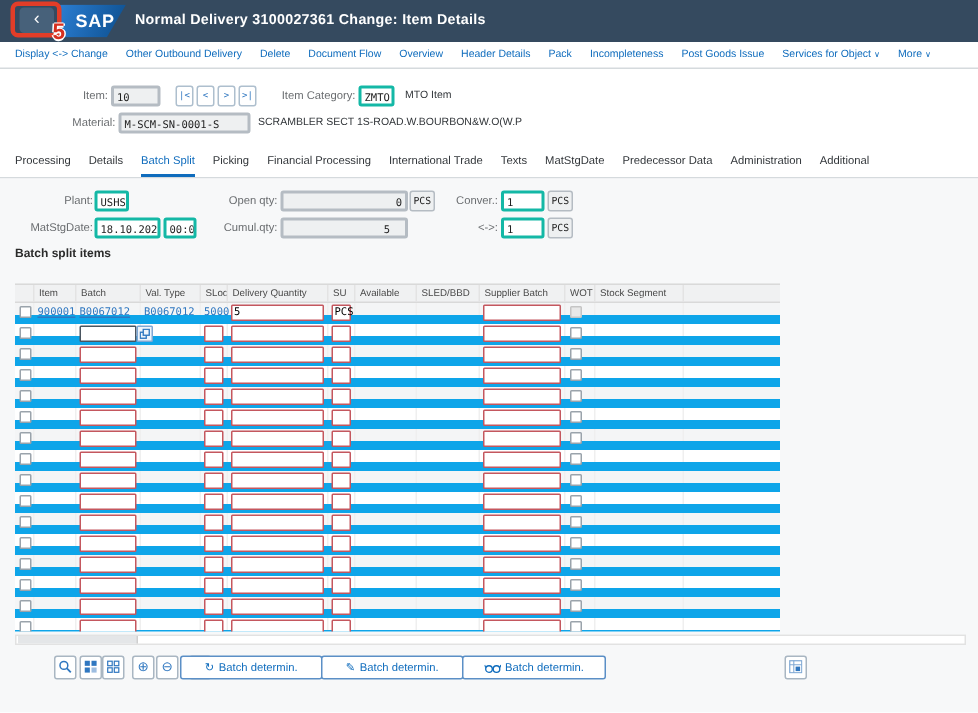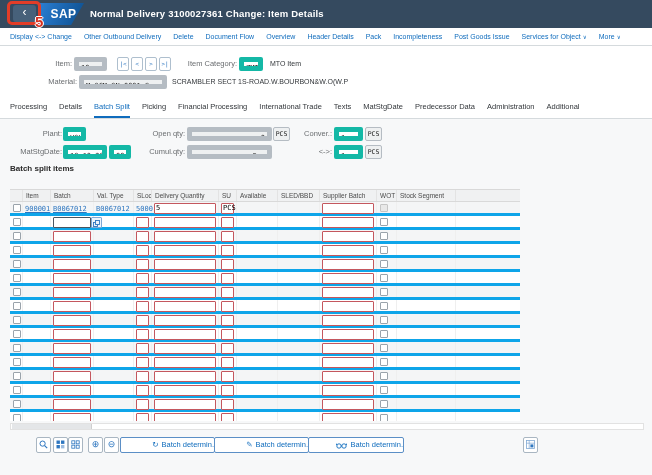--- a/index.html
+++ b/index.html
@@ -25,21 +25,21 @@
   
   .menubar { position:absolute; left:0; top:28px; width:652px; height:18px; background:#fff;
              border-bottom:1px solid #d5dadd; display:flex; align-items:center; padding-left:10px; gap:12px; }
   .menu-item { color:#0f6cbd; font-size:7px; white-space:nowrap; cursor:pointer; }
   .menu-item .chev { font-size:5.5px; margin-left:2px; }
 
   
   .lbl { position:absolute; color:#6a6d70; font-size:7.5px; height:14px; line-height:14px;
          text-align:right; white-space:nowrap; }
   .txt { position:absolute; color:#32363a; font-size:7px; height:14px; line-height:14px; white-space:nowrap; }
-  .inp { position:absolute; height:14px; line-height:12px; border:5px solid #14b8a6; border-radius:2px;
+  .inp { position:absolute; height:14px; line-height:12px; border:2px solid #14b8a6; border-radius:2px;
          background:#fff; font-family:"DejaVu Sans Mono",monospace; font-size:7px; color:#222;
          padding:0 2px; white-space:nowrap; overflow:hidden; }
   .inp.gray { background:#eef0f1; border-color:#b5bcc3; }
   .inp.right { text-align:right; }
   .unit { position:absolute; height:14px; border:1px solid #b5bcc3; background:#eef0f1; border-radius:2px;
           font-family:"DejaVu Sans Mono",monospace; font-size:6.5px; line-height:12px; text-align:center; color:#222; }
   .navbtn { position:absolute; top:57px; width:12px; height:14px; border:1px solid #aebfce; border-radius:2px;
             background:#fff; color:#2f77c0; font-size:6px; text-align:center; line-height:12px;
             font-family:"DejaVu Sans Mono",monospace; cursor:pointer; }
 
@@ -52,21 +52,21 @@
   .panel { position:absolute; left:0; top:119px; width:652px; height:356px; background:#f7f8f9; }
 
   .sect-title { position:absolute; left:10px; top:164px; font-size:8px; font-weight:bold; color:#2b2b2b; }
 
   
   .btable { position:absolute; left:10px; top:189px; width:510px; }
   .thead { display:flex; height:13px; background:#f0f1f2; border-top:1px solid #d9d9d9; border-bottom:1px solid #d9d9d9; }
   .th { flex:none; font-size:6.5px; color:#4a4a4a; line-height:11px; padding-left:3px;
         border-right:1px solid #e3e3e3; white-space:nowrap; overflow:hidden; }
   .tbody { height:219px; overflow:hidden; background:#fff; }
-  .tr { display:flex; height:14px; border-bottom:3px solid #0ea5e9; background:#fff; }
+  .tr { display:flex; height:14px; border-bottom:6px solid #0ea5e9; background:#fff; }
   .tr.alt { background:#f4f5f6; }
   .td { flex:none; position:relative; border-right:1px solid #efefef; padding:0 2px; font-size:7px;
         line-height:13px; white-space:nowrap; overflow:visible; }
   .w-sel{width:13px}.w-item{width:28px}.w-batch{width:43px}.w-valtype{width:40px}.w-sloc{width:18px}
   .w-qty{width:67px}.w-su{width:18px}.w-avail{width:41px}.w-sled{width:42px}.w-sup{width:57px}
   .w-wot{width:20px}.w-stock{width:59px}.w-fill{width:64px;border-right:none}
   .link { color:#2f77c0; text-decoration:underline; font-family:"DejaVu Sans Mono",monospace; font-size:7px; cursor:pointer; }
   .bluetxt { color:#2f77c0; font-family:"DejaVu Sans Mono",monospace; font-size:7px; }
   .tinput { margin-top:1px; height:11px; width:100%; border:1px solid #9aa3ab; background:#fff; border-radius:1px;
             font-family:"DejaVu Sans Mono",monospace; font-size:7px; line-height:9px; padding:0 1px; }
@@ -78,21 +78,21 @@
   .vh-btn { position:absolute; left:40px; top:1px; width:11px; height:11px; border:1px solid #7fa8d4;
             background:#eef4fb; border-radius:1px; z-index:3; text-align:center; line-height:9px; cursor:pointer; }
 
   .hscroll { position:absolute; left:10px; top:423px; width:634px; height:7px; background:#fff; border:1px solid #e2e2e2; }
   .hthumb { position:absolute; left:1px; top:0; width:80px; height:5px; background:#e4e6e8; border-right:1px solid #cfcfcf; cursor:pointer; }
 
   
   .ibtn { position:absolute; top:437px; width:15px; height:16px; border:1px solid #a9b6c2; border-radius:2px;
           background:#fff; color:#2f77c0; text-align:center; line-height:13px; font-size:9px; cursor:pointer; }
   .bbtn { position:absolute; top:437px; height:16px; border:1px solid #5b8fc6; background:#fff; color:#0f6cbd;
-          font-size:7.5px; line-height:14px; text-align:right; border-radius:2px; cursor:pointer; }
+          font-size:7.5px; line-height:14px; text-align:center; border-radius:2px; cursor:pointer; }
   .bbtn .bic { margin-right:3px; font-size:7.5px; }
   svg { vertical-align:middle; }
 </style>
 </head>
 <body>
 
 <div id="screen">
 
   <div class="shell">
     <div class="back-btn"><span>‹</span></div>

